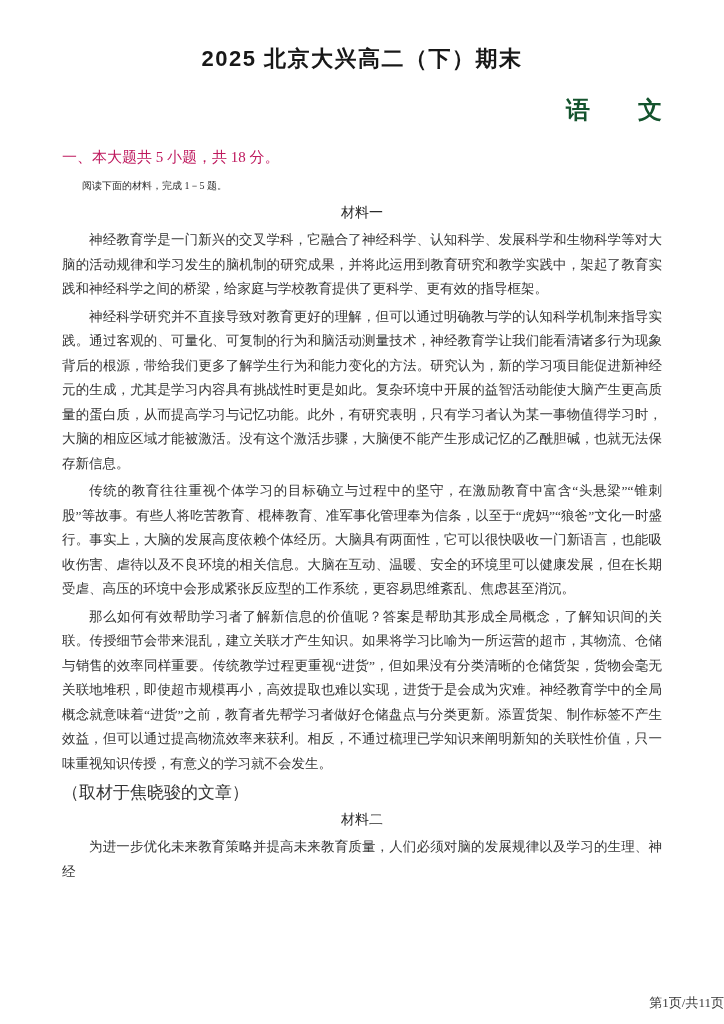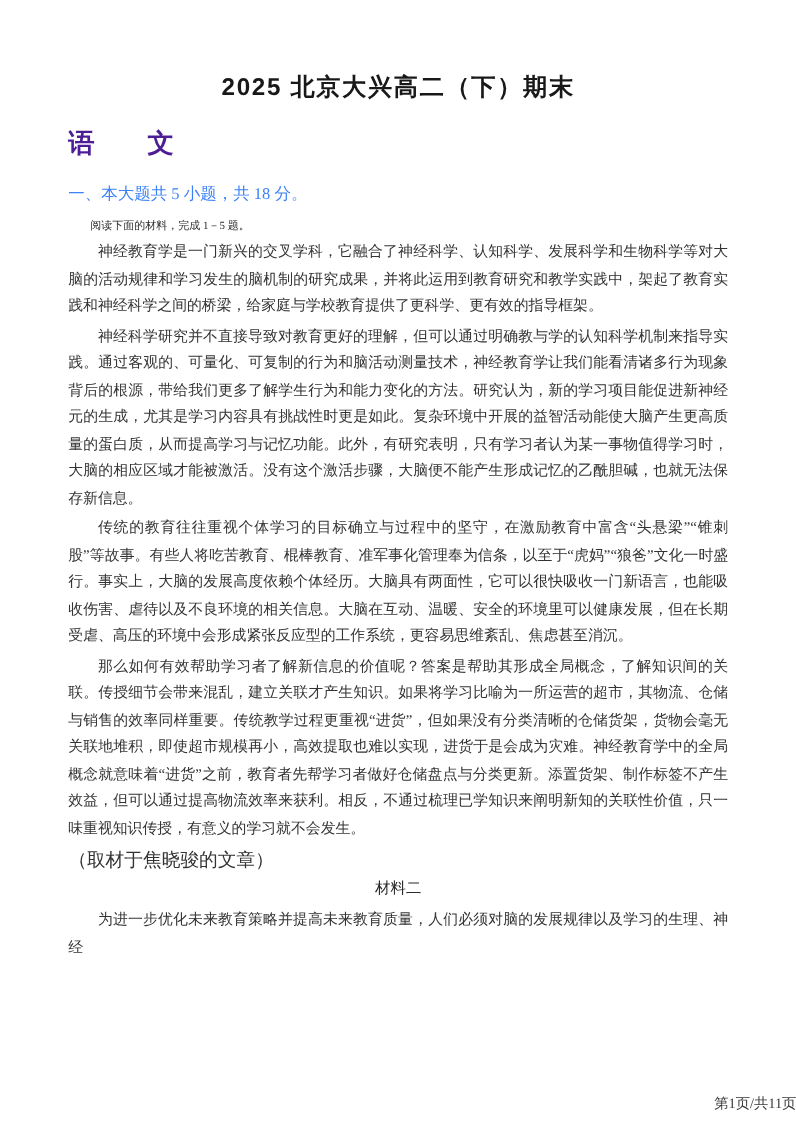--- a/index.html
+++ b/index.html
@@ -14,34 +14,34 @@
     overflow: hidden;
     color: #2e2e2e;
   }
   .page-title {
     font-family: "Liberation Sans", sans-serif;
     font-weight: bold;
     font-size: 22px;
     letter-spacing: 1.5px;
     color: #181818;
     text-align: center;
-    margin: 24px 0 0 0;
+    margin: 4px 0 0 0;
   }
   .subject-title {
     font-family: "Liberation Sans", sans-serif;
     font-weight: bold;
     font-size: 24px;
-    color: #4c1d95;
-    text-align: left;
+    color: #14532d;
+    text-align: right;
     margin: 20px 0 0 0;
   }
   .section-heading {
     font-family: "Liberation Serif", serif;
     font-size: 15px;
-    color: #3b82f6;
+    color: #be185d;
     margin: 20px 0 0 0;
     line-height: 22px;
   }
   .instruction {
     font-family: "Liberation Serif", serif;
     font-size: 10px;
     color: #2a2a2a;
     text-indent: 2em;
     margin: 7px 0 0 0;
     line-height: 22px;
@@ -85,20 +85,21 @@
 <body>
 
 <div class="page">
 
   <h1 class="page-title">2025 北京大兴高二（下）期末</h1>
   <h2 class="subject-title">语　　文</h2>
 
   <p class="section-heading">一、本大题共 5 小题，共 18 分。</p>
   <p class="instruction">阅读下面的材料，完成 1－5 题。</p>
 
+  <p class="material-label">材料一</p>
 
   <p class="body-para">神经教育学是一门新兴的交叉学科，它融合了神经科学、认知科学、发展科学和生物科学等对大脑的活动规律和学习发生的脑机制的研究成果，并将此运用到教育研究和教学实践中，架起了教育实践和神经科学之间的桥梁，给家庭与学校教育提供了更科学、更有效的指导框架。</p>
   <p class="body-para">神经科学研究并不直接导致对教育更好的理解，但可以通过明确教与学的认知科学机制来指导实践。通过客观的、可量化、可复制的行为和脑活动测量技术，神经教育学让我们能看清诸多行为现象背后的根源，带给我们更多了解学生行为和能力变化的方法。研究认为，新的学习项目能促进新神经元的生成，尤其是学习内容具有挑战性时更是如此。复杂环境中开展的益智活动能使大脑产生更高质量的蛋白质，从而提高学习与记忆功能。此外，有研究表明，只有学习者认为某一事物值得学习时，大脑的相应区域才能被激活。没有这个激活步骤，大脑便不能产生形成记忆的乙酰胆碱，也就无法保存新信息。</p>
   <p class="body-para">传统的教育往往重视个体学习的目标确立与过程中的坚守，在激励教育中富含“头悬梁”“锥刺股”等故事。有些人将吃苦教育、棍棒教育、准军事化管理奉为信条，以至于“虎妈”“狼爸”文化一时盛行。事实上，大脑的发展高度依赖个体经历。大脑具有两面性，它可以很快吸收一门新语言，也能吸收伤害、虐待以及不良环境的相关信息。大脑在互动、温暖、安全的环境里可以健康发展，但在长期受虐、高压的环境中会形成紧张反应型的工作系统，更容易思维紊乱、焦虑甚至消沉。</p>
   <p class="body-para">那么如何有效帮助学习者了解新信息的价值呢？答案是帮助其形成全局概念，了解知识间的关联。传授细节会带来混乱，建立关联才产生知识。如果将学习比喻为一所运营的超市，其物流、仓储与销售的效率同样重要。传统教学过程更重视“进货”，但如果没有分类清晰的仓储货架，货物会毫无关联地堆积，即使超市规模再小，高效提取也难以实现，进货于是会成为灾难。神经教育学中的全局概念就意味着“进货”之前，教育者先帮学习者做好仓储盘点与分类更新。添置货架、制作标签不产生效益，但可以通过提高物流效率来获利。相反，不通过梳理已学知识来阐明新知的关联性价值，只一味重视知识传授，有意义的学习就不会发生。</p>
 
   <p class="attribution">（取材于焦晓骏的文章）</p>
 
   <p class="material-label">材料二</p>
   <p class="body-para">为进一步优化未来教育策略并提高未来教育质量，人们必须对脑的发展规律以及学习的生理、神经</p>

